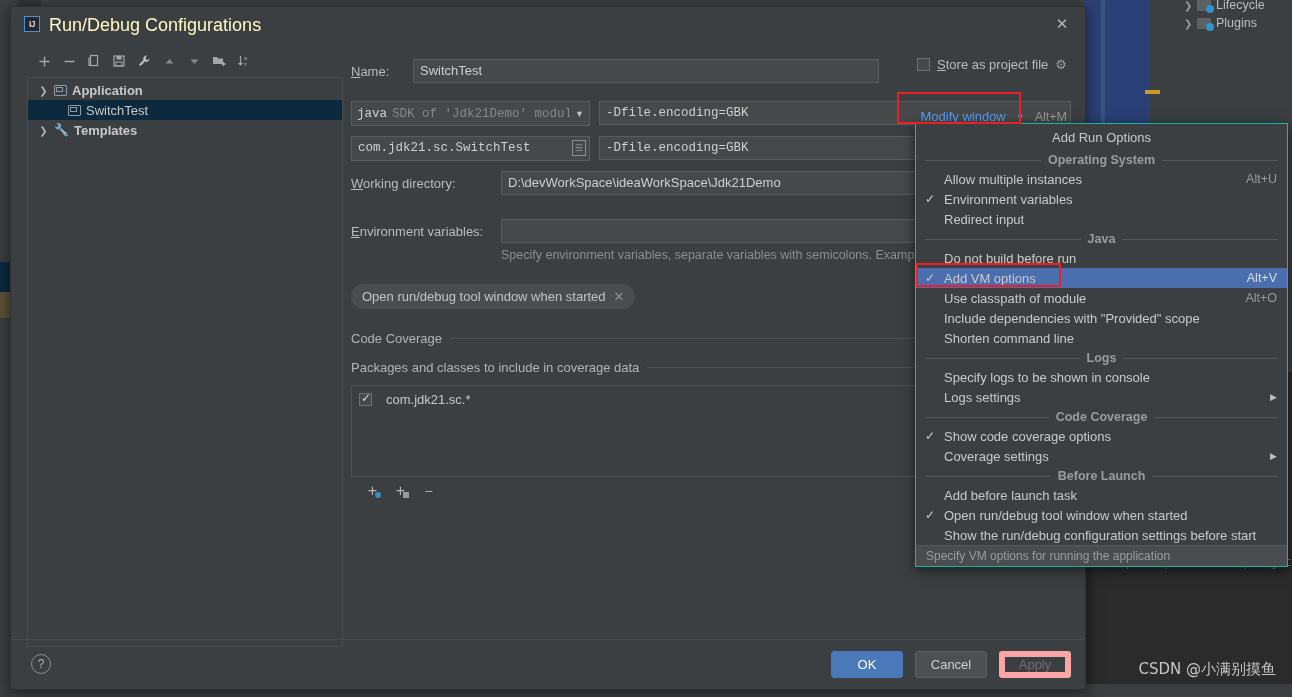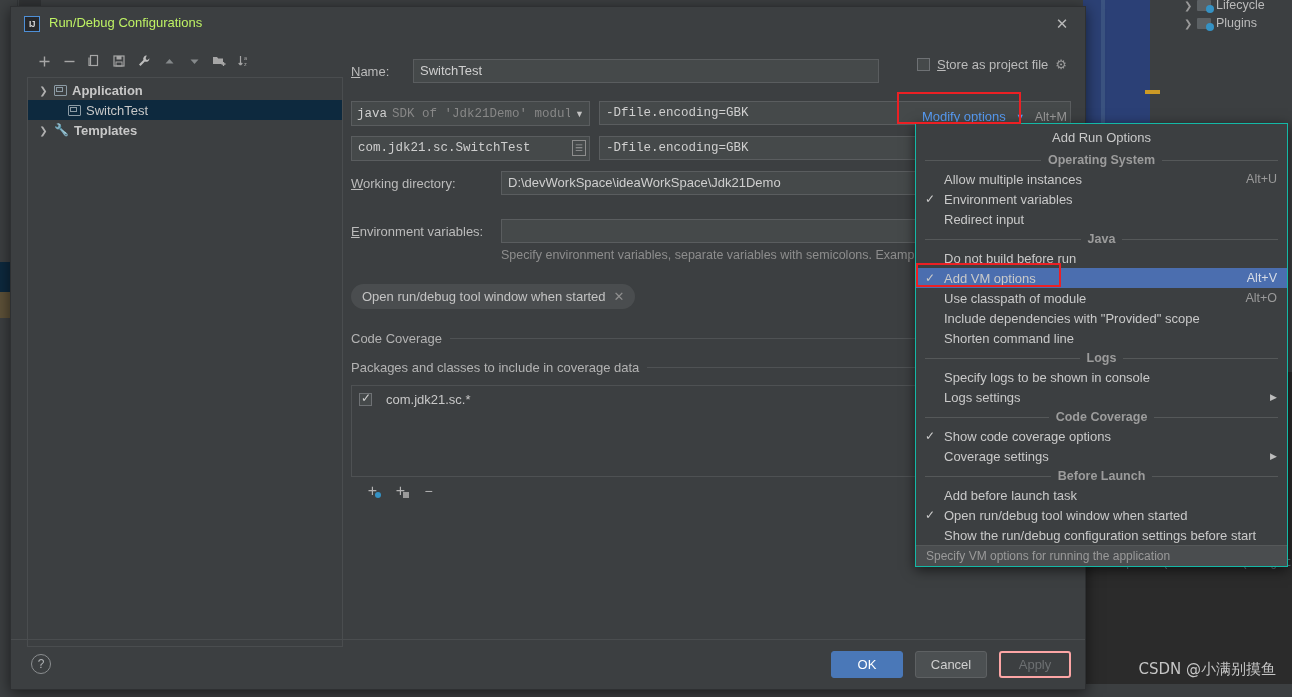--- a/index.html
+++ b/index.html
@@ -43,21 +43,21 @@
   }
   .titlebar { position: relative; height: 33px; }
   .title-ico {
     position: absolute; left: 13px; top: 9px;
     width: 16px; height: 16px;
     background: #27282b; border: 1px solid #4e8fd6;
     color: #d5d5d5; font-size: 8.5px; font-weight: bold;
     display: flex; align-items: center; justify-content: center;
     font-family: "Liberation Sans", sans-serif; letter-spacing: -.5px;
   }
-  .title-text { position: absolute; left: 38px; top: 8px; color: #bef264; font-size: 13px; }
+  .title-text { position: absolute; left: 38px; top: 8px; color: #fef9c3; font-size: 18px; }
   .title-close {
     position: absolute; right: 14px; top: 8px;
     width: 18px; height: 18px; color: #b8b8b8; font-size: 15px;
     display: flex; align-items: center; justify-content: center; cursor: default;
   }
 
   
   .left-pane { position: absolute; left: 16px; top: 40px; width: 316px; bottom: 42px; }
   .lp-toolbar { display: flex; align-items: center; gap: 3px; height: 28px; padding-left: 6px; }
   .tbtn { width: 22px; height: 22px; display: flex; align-items: center; justify-content: center; color: #a6a6a6; cursor: default; border-radius: 3px; }
@@ -136,21 +136,21 @@
   .botbar { position: absolute; left: 0; right: 0; bottom: 0; height: 50px; border-top: 1px solid #4a4d4f; }
   .help-btn {
     position: absolute; left: 20px; top: 14px; width: 20px; height: 20px;
     border-radius: 50%; border: 1px solid #8b8e90; color: #b0b3b5;
     display: flex; align-items: center; justify-content: center; font-size: 12px; cursor: default;
   }
   .btns { position: absolute; right: 14px; top: 11px; display: flex; gap: 12px; }
   .btn { height: 27px; min-width: 72px; display: flex; align-items: center; justify-content: center; font-size: 13px; border-radius: 3px; cursor: default; }
   .btn.primary { background: #4a78b8; border: 1px solid #4a78b8; color: #ffffff; }
   .btn.normal { background: #4c5052; border: 1px solid #5e6163; color: #cfcfcf; }
-  .btn.disabled { background: #3c3f41; border: 2px solid #fca5a5; color: #6d7072; }
+  .btn.disabled { background: #3c3f41; border: 6px solid #fca5a5; color: #6d7072; }
 
   
   #menu {
     position: absolute; left: 915px; top: 123px; width: 373px;
     background: #3c3f41; border: 1px solid #14b8a6;
     box-shadow: 0 3px 12px rgba(0,0,0,.6);
     z-index: 30; padding-bottom: 0;
   }
   .m-title { text-align: center; color: #c9c9c9; font-size: 13px; padding: 6px 0 5px; }
   .m-grp { display: flex; align-items: center; gap: 7px; padding: 3px 9px 2px; }
@@ -286,21 +286,21 @@
     </div>
 
     <div class="store-wrap">
       <span class="chk-box"></span>
       <span><u>S</u>tore as project file</span>
       <span class="gear">⚙</span>
     </div>
 
 
     <div class="modify-wrap">
-      <span class="modify-link"><u>M</u><span style="text-decoration:underline">odify options</span></span>
+      <span class="modify-link"><u>M</u><span style="text-decoration:underline">odify window</span></span>
       <span class="modify-chev">▼</span>
       <span class="alt-m">Alt+M</span>
     </div>
 
     <div class="build-rows">
       <div class="brow">
         <div class="sdk-sel">
           <span class="sdk-java">java</span>
           <span class="sdk-sub">SDK of 'Jdk21Demo' module</span>
           <span class="caret">▼</span>

